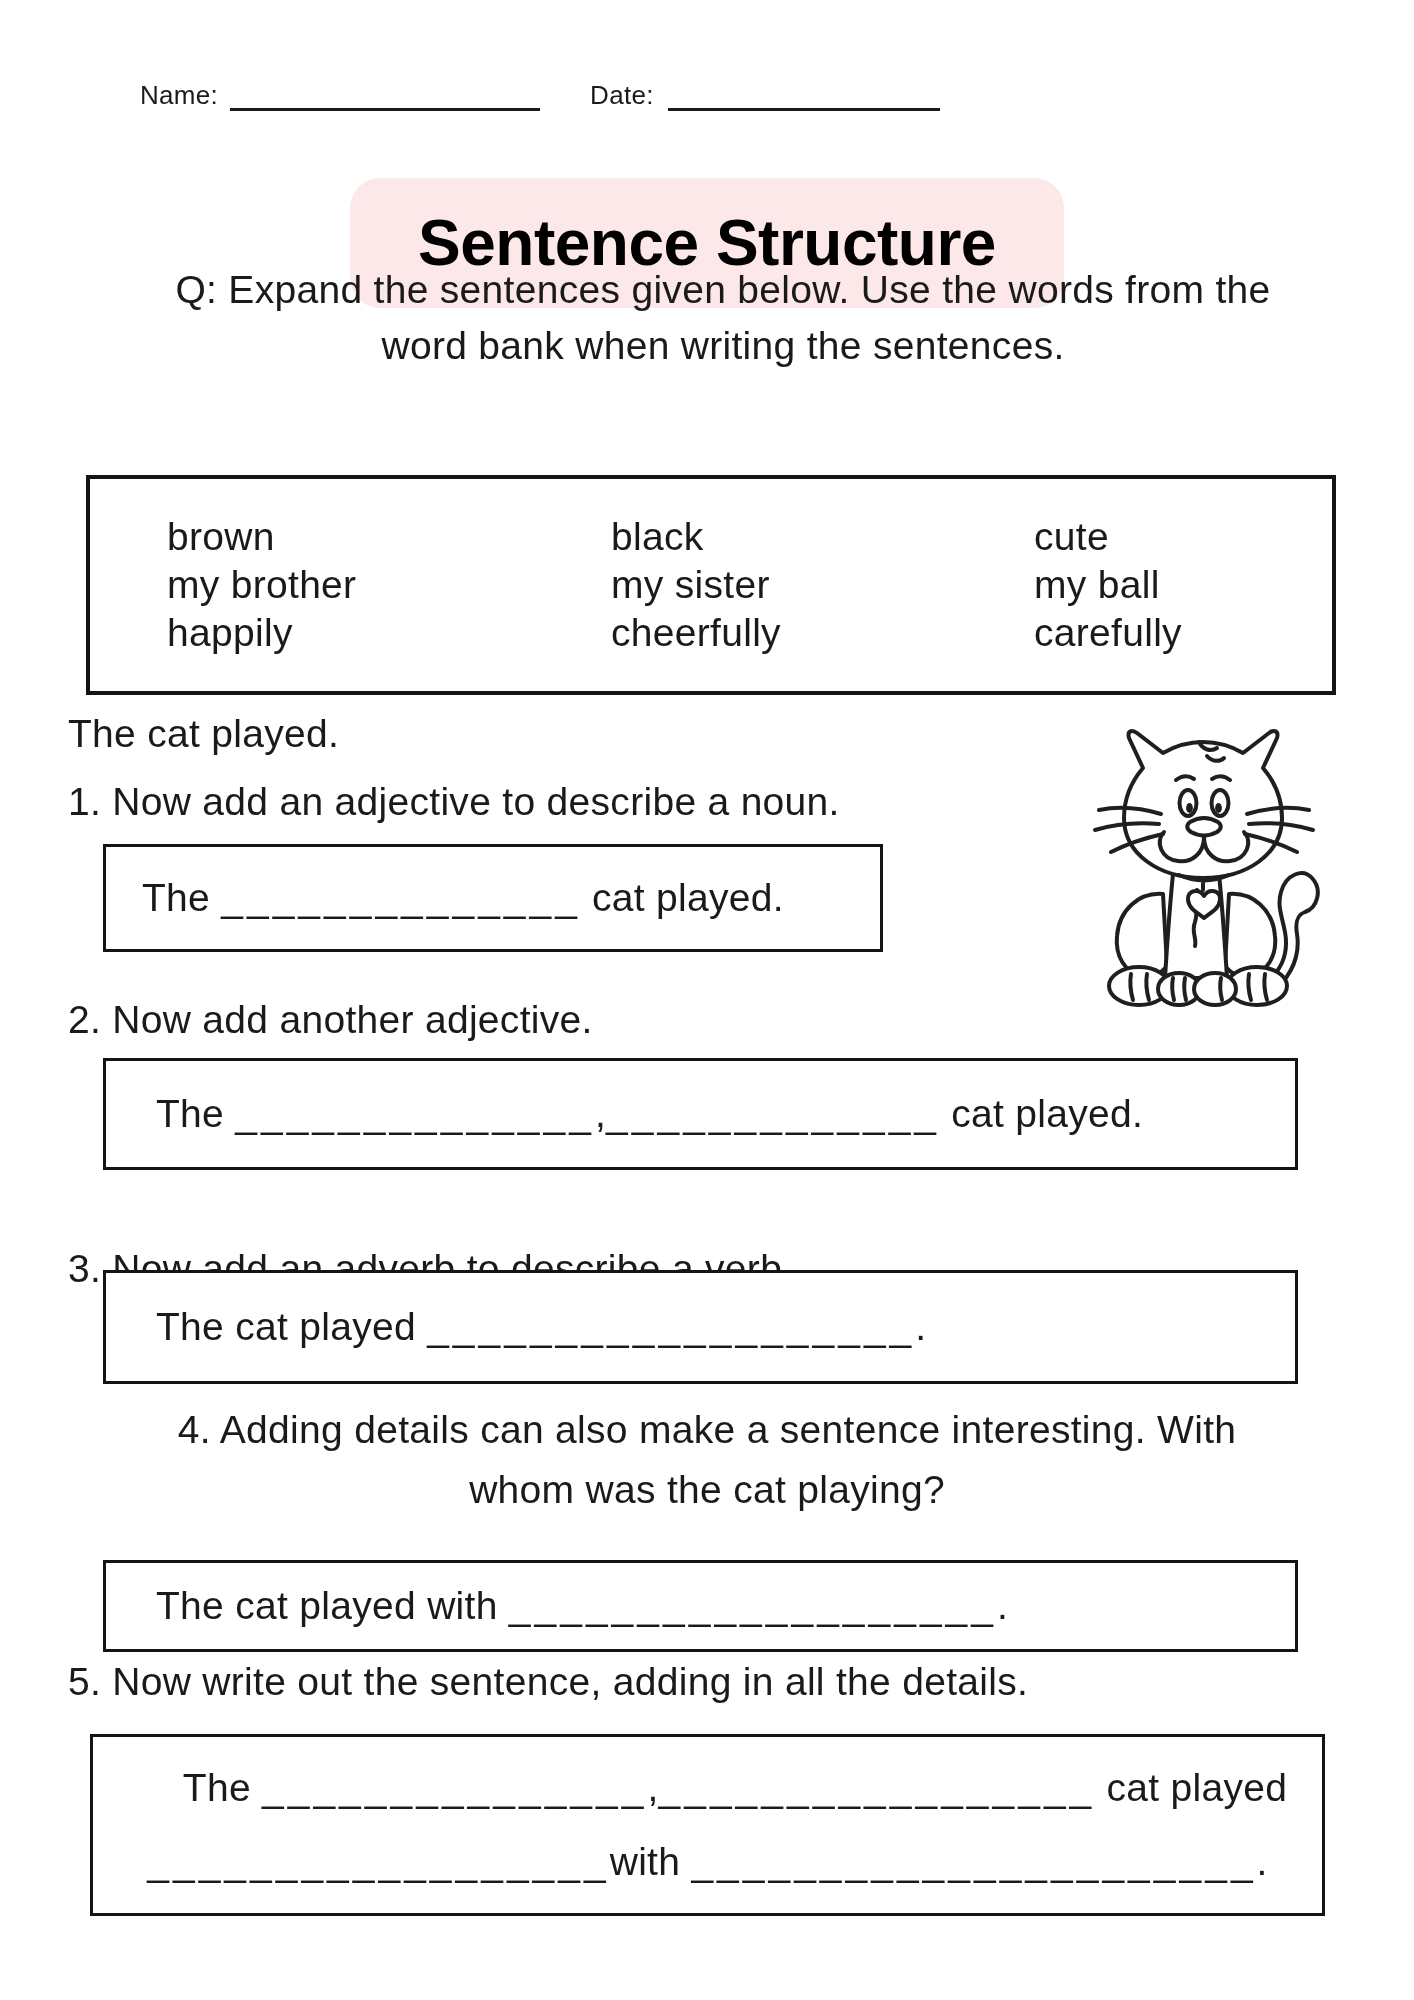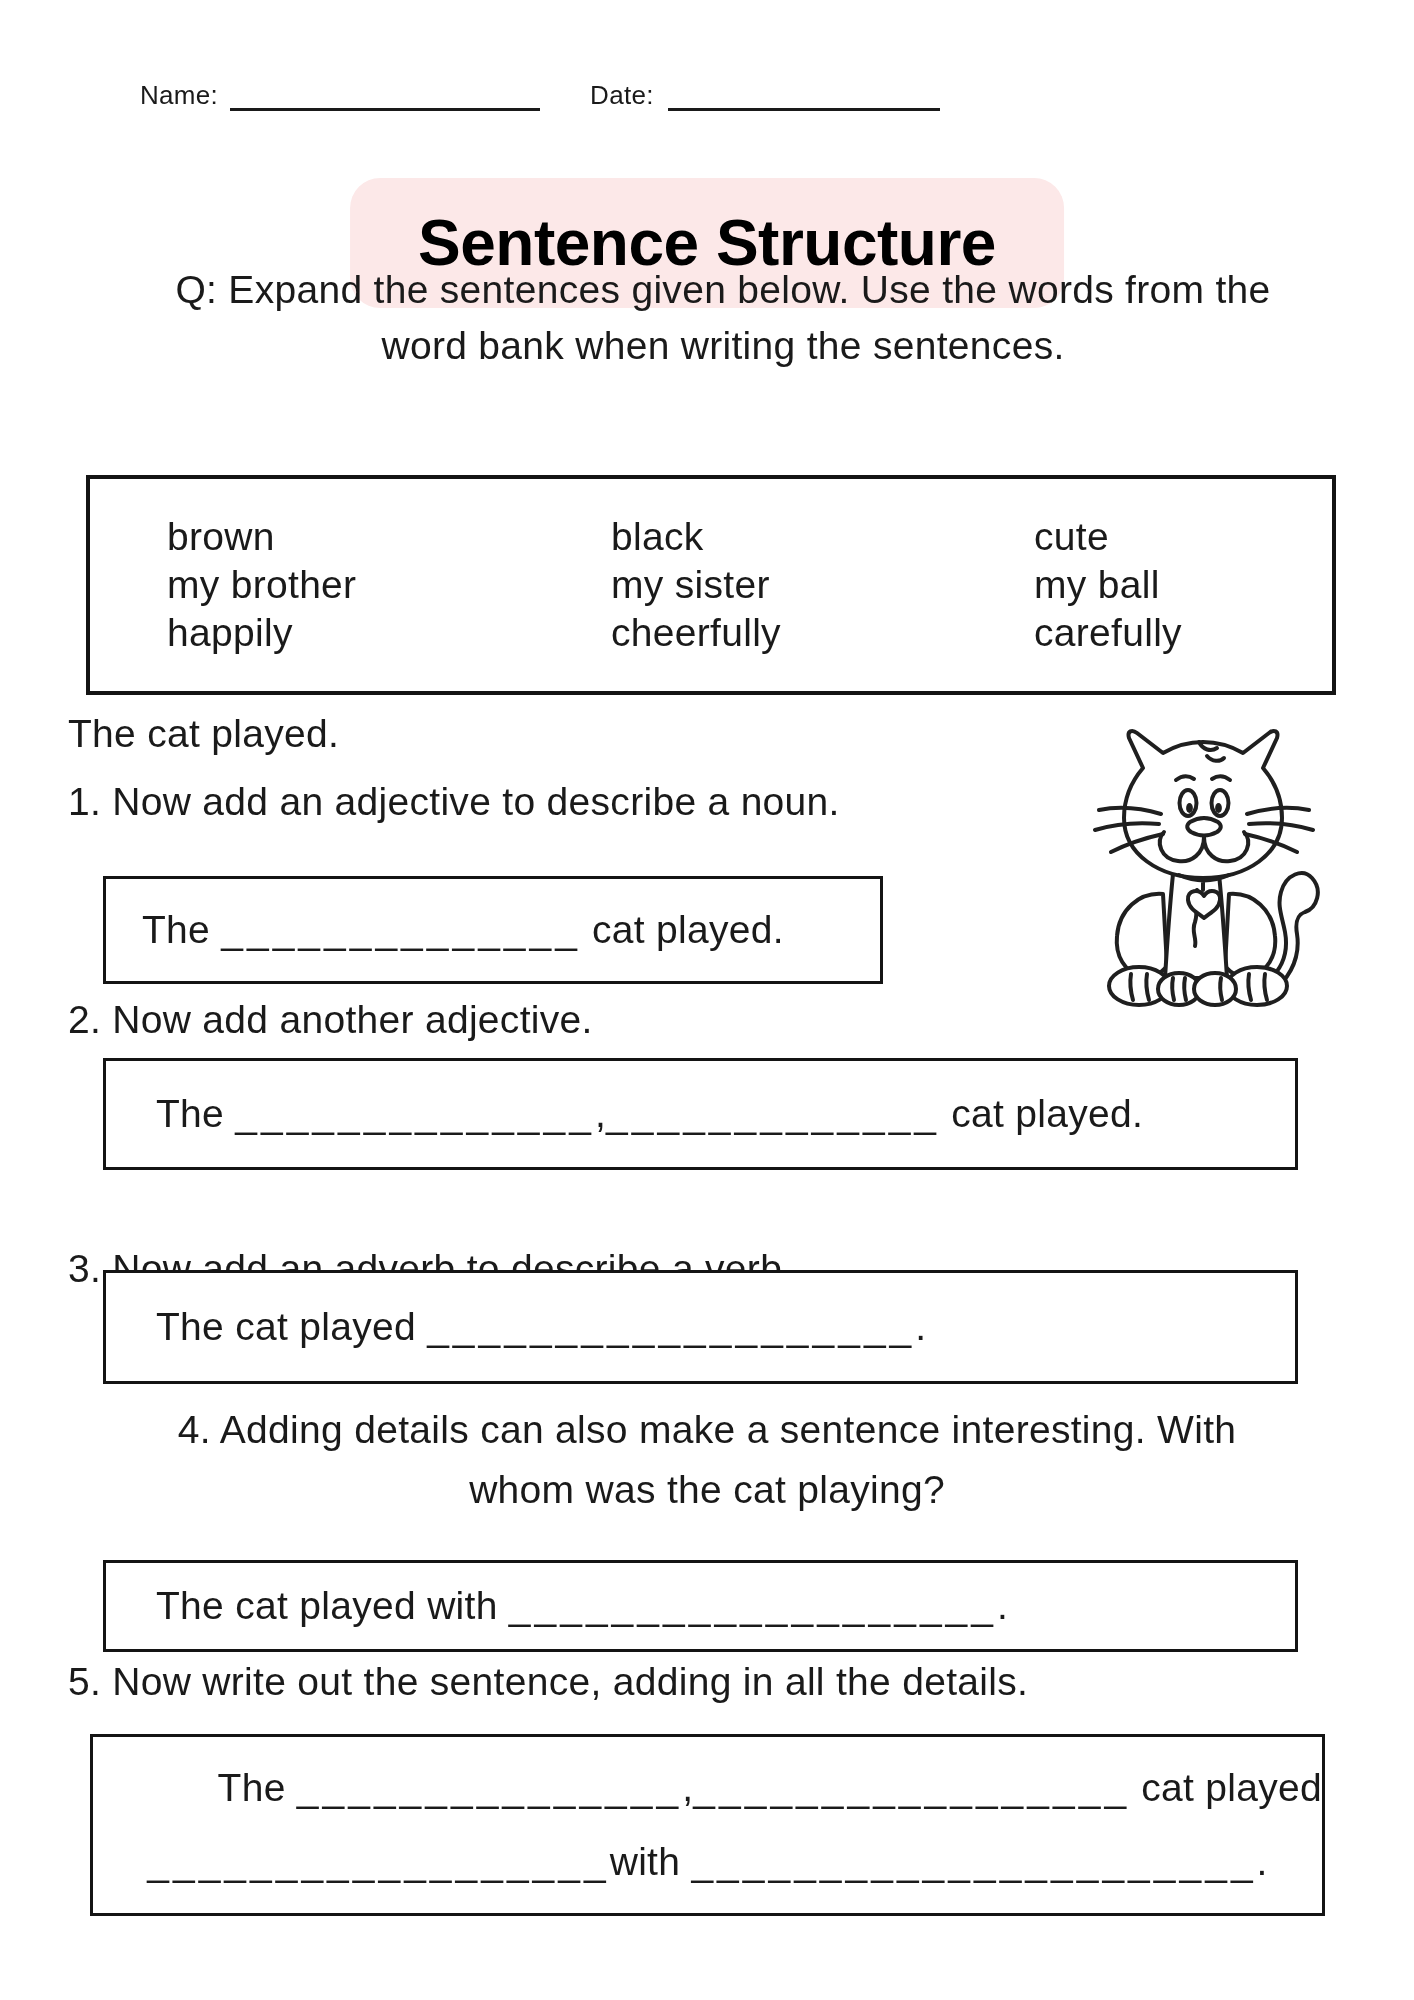--- a/index.html
+++ b/index.html
@@ -35,26 +35,26 @@
   .h3 { top:1247px; }
   .h5 { top:1660px; }
   .h4 { position:absolute; top:1400px; left:68px; width:1278px; text-align:center;
     font-size:39px; line-height:60px; letter-spacing:.3px; }
 
   
   .answer-box { position:absolute; border:3px solid #141414; background:#fff;
     display:flex; align-items:center; font-size:39px; letter-spacing:.3px; padding-left:50px; }
   .sentence { white-space:pre; }
   .blank { letter-spacing:4px; }
-  .box1 { top:876px; left:103px; width:780px; height:108px;padding-left:36px; }
+  .box1 { top:844px; left:103px; width:780px; height:108px;padding-left:36px; }
   .box2 { top:1058px; left:103px; width:1195px; height:112px; }
   .box3 { top:1270px; left:103px; width:1195px; height:114px; }
   .box4 { top:1560px; left:103px; width:1195px; height:92px; }
   .box5 { top:1734px; left:90px; width:1235px; height:182px; flex-direction:column;
-    align-items:flex-end; justify-content:center; padding-left:0; }
+    align-items:center; justify-content:center; padding-left:0; }
   .box5 .line1 { padding-left:55px; }
   .box5 .line2 { width:100%; text-align:center; margin-top:30px; }
 
   
   .cat { position:absolute; left:1080px; top:726px; width:252px; height:290px; }
 </style>
 </head>
 <body>
 
 <div class="page">

